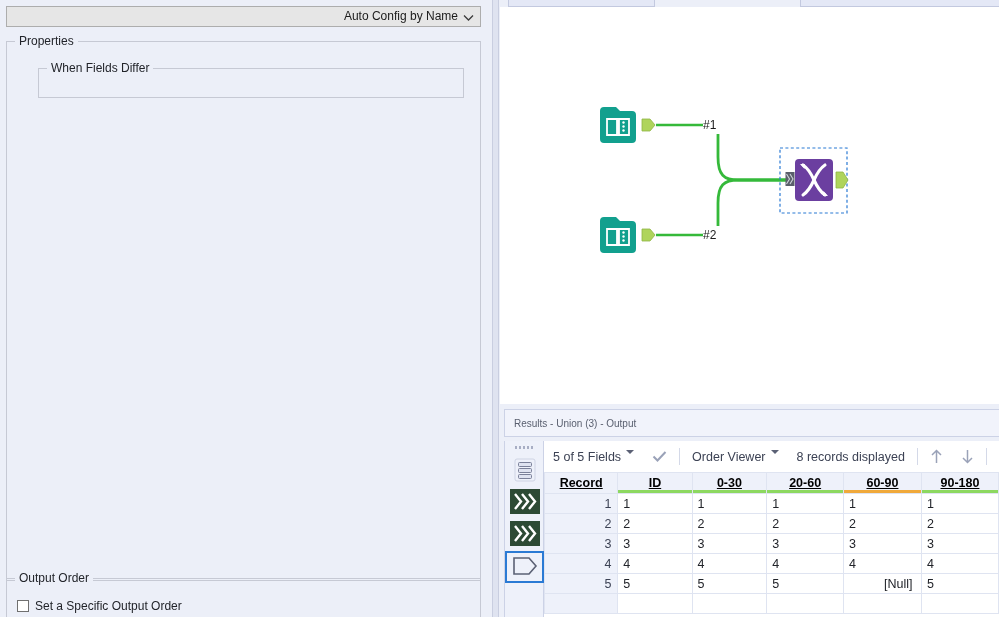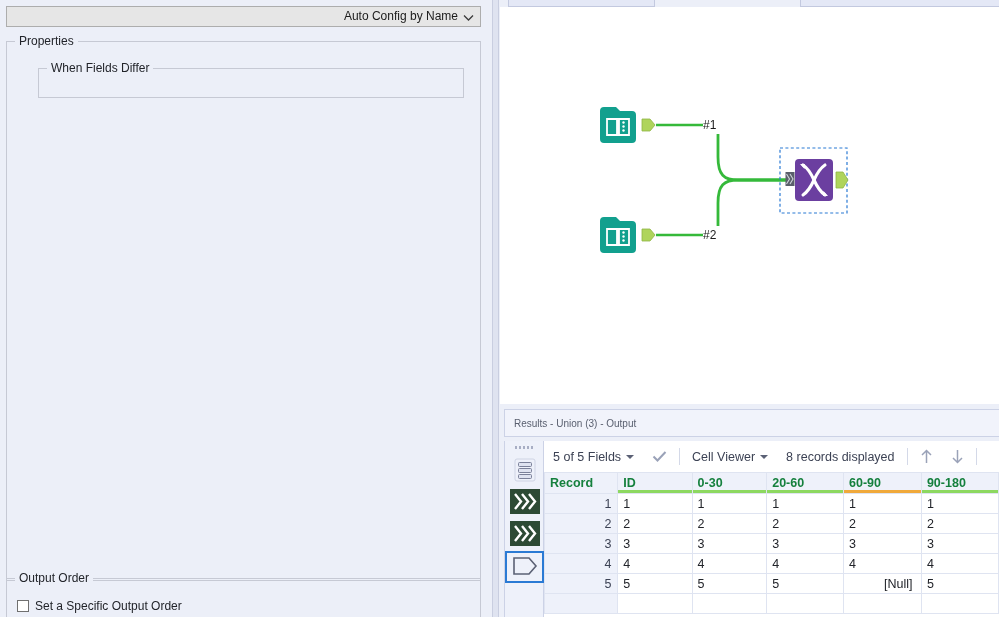--- a/index.html
+++ b/index.html
@@ -112,36 +112,36 @@
   .rail-dots{display:flex;gap:2px;justify-content:center;padding-top:5px;height:9px;}
   .rail-dots i{width:2px;height:3px;background:#a8aec4;display:block;}
   .rail-sel{
     box-sizing:border-box;border:2px solid #2a7ad4;background:#eef1fa;
   }
   .toolbar{
     position:absolute;left:39px;top:0;right:0;height:31px;
     display:flex;align-items:center;gap:0;background:#fff;
     font-size:12.5px;color:#3c4254;
   }
-  .tb-item{display:flex;align-items:center;gap:5px;padding:0 9px;white-space:nowrap;}
+  .tb-item{display:flex;align-items:flex-start;gap:5px;padding:0 9px;white-space:nowrap;}
   .tb-sep{width:1px;height:17px;background:#d4d9e8;margin:0 3px;}
   .caret{width:0;height:0;border-left:4px solid transparent;border-right:4px solid transparent;border-top:4px solid #5b6175;}
   .tb-icon{display:flex;align-items:center;}
 
   table.grid{
     position:absolute;left:39px;top:31px;right:0;
     border-collapse:collapse;table-layout:fixed;font-size:12.5px;
   }
   table.grid th,table.grid td{
     border:1px solid #dfe4f1;box-sizing:border-box;height:20px;
     padding:0 5px;font-weight:400;overflow:hidden;white-space:nowrap;
   }
   table.grid th{
-    background:#eef1fa;color:#15803d;font-weight:bold;text-align:left;
-    height:21px;position:relative;border-bottom:none;
+    background:#eef1fa;color:#000000;font-weight:bold;text-align:center;
+    height:21px;position:relative;border-bottom:none;text-decoration:underline;
   }
   table.grid th .ul{position:absolute;left:0;right:0;bottom:0;height:3px;}
   table.grid td.recnum{
     background:#eef1fa;text-align:right;color:#3c4254;padding-right:6px;
   }
   table.grid td.val{background:#fff;color:#22242a;}
   td.val.null{color:#9aa2b8;padding-left:40px;}
 </style>
 </head>
 <body>
@@ -301,21 +301,21 @@
         </div>
         <div class="tb-item">
           <span class="tb-icon">
             <svg width="15" height="13" viewBox="0 0 15 13">
                 <path d="M1.5,6.5 L5.5,10.5 L13.5,2" fill="none" stroke="#9aa2b8" stroke-width="2"></path>
               </svg>
           </span>
         </div>
         <div class="tb-sep"></div>
         <div class="tb-item">
-          <span>Cell Viewer</span>
+          <span>Order Viewer</span>
           <span class="caret"></span>
         </div>
         <div class="tb-item">
           <span>8 records displayed</span>
         </div>
         <div class="tb-sep"></div>
         <div class="tb-item">
           <span class="tb-icon">
             <svg width="13" height="15" viewBox="0 0 13 15">
                 <path d="M6.5,14 V2 M2,6 L6.5,1.5 L11,6" fill="none" stroke="#9aa2b8" stroke-width="1.5"></path>

